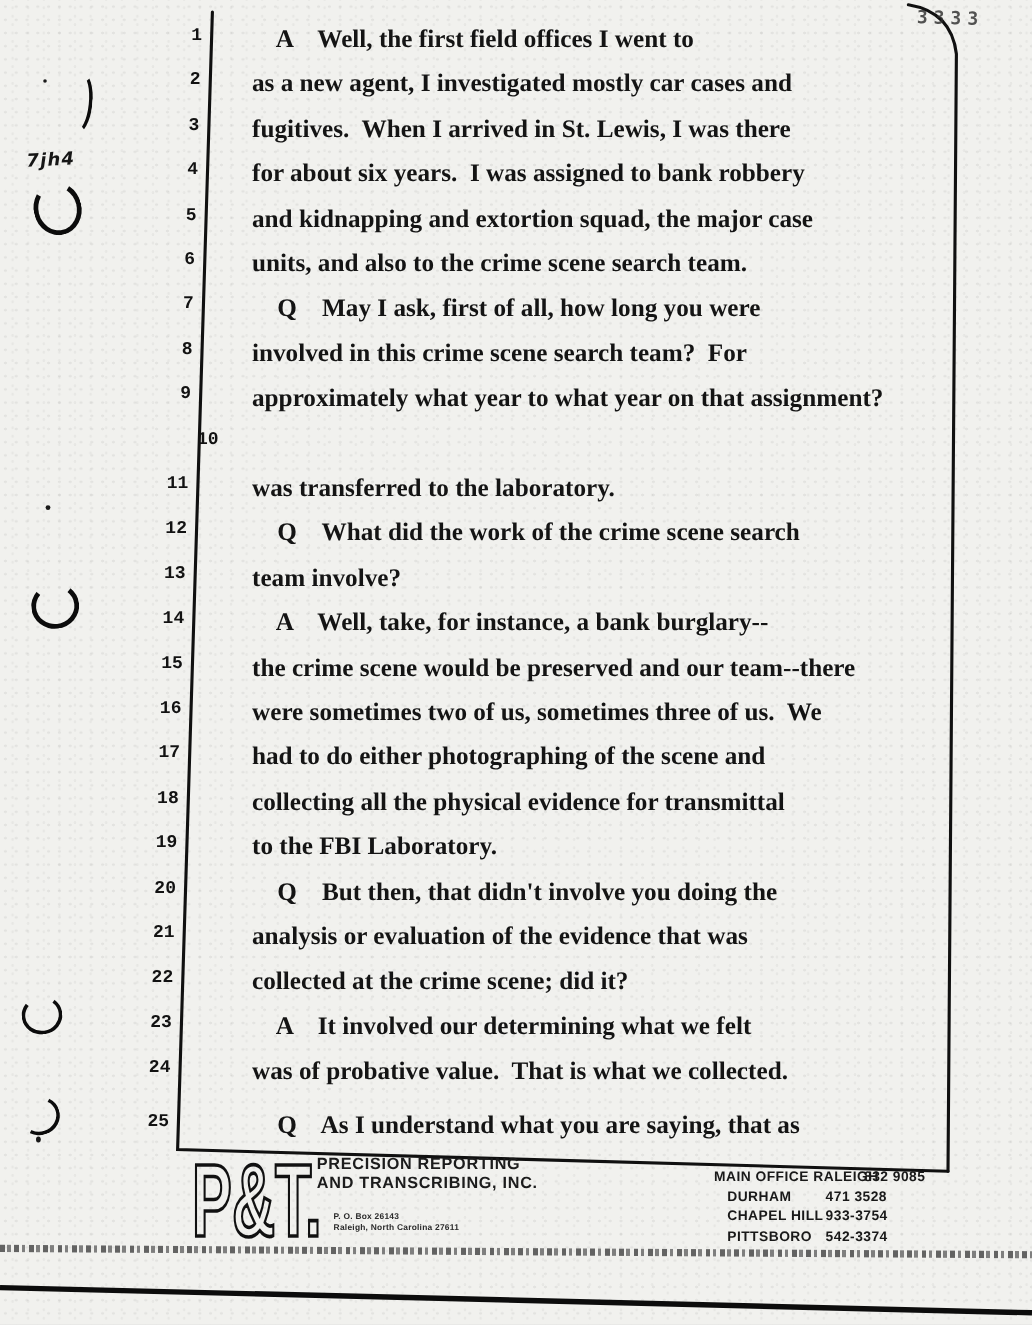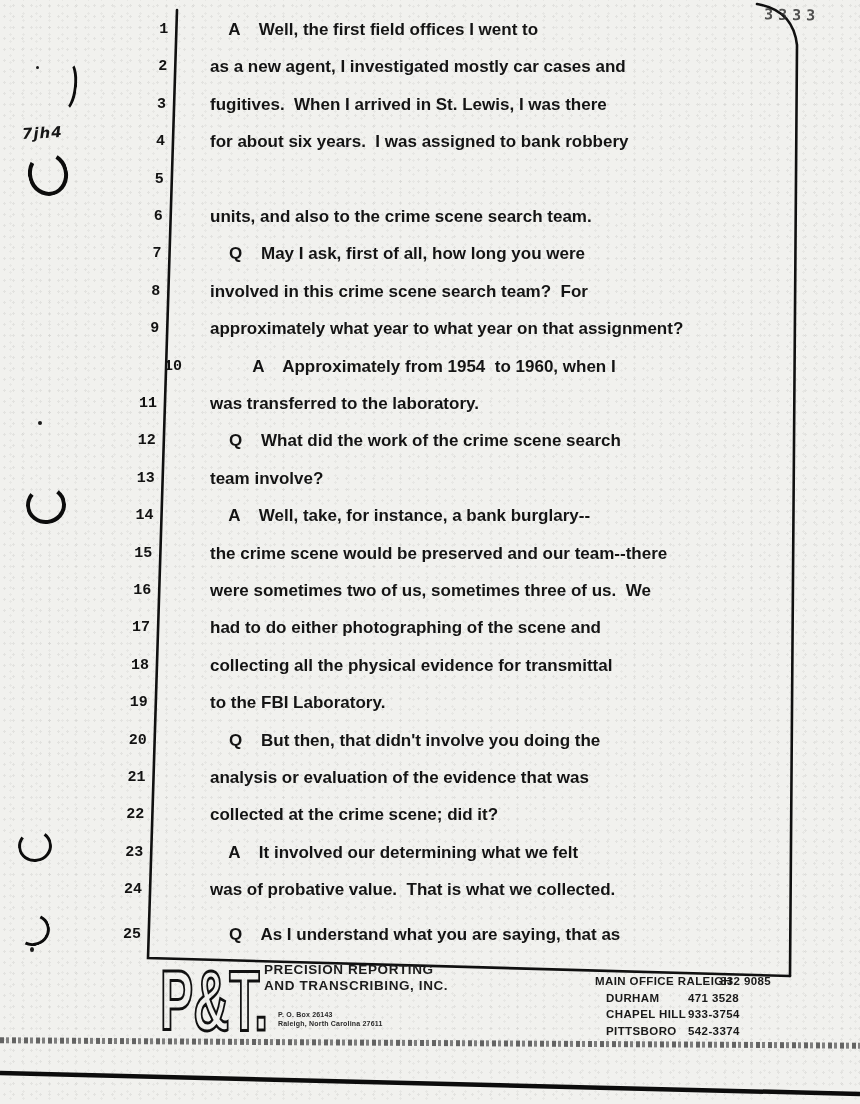--- a/index.html
+++ b/index.html
@@ -15,21 +15,21 @@
   }
   svg.overlay{position:absolute;left:0;top:0;pointer-events:none;}
   
   #lines .trow{position:absolute;left:0;width:100%;height:24px;}
   .lnum{
     position:absolute;top:1px;width:44px;text-align:right;
     font-family:"Liberation Mono",monospace;font-weight:bold;font-size:15px;color:#121212;
   }
   .ltxt{
     position:absolute;left:210px;top:0;
-    font-family:Liberation Sans, sans-serif;font-weight:bold;font-size:17px;
+    font-family:Liberation Serif, serif;font-weight:bold;font-size:21px;
     white-space:pre;color:#141414;
   }
   
   .ring{position:absolute;border-radius:50%;}
   .ring-arc1{left:55px;top:60px;width:16px;height:46px;border:3.5px solid transparent;border-right-color:#0c0c0c;transform:rotate(6deg);}
   .ring-u1{left:28px;top:152px;width:32px;height:36px;border:4px solid #0c0c0c;border-top-color:transparent;transform:rotate(-14deg);}
   .ring-u2{left:26px;top:486px;width:32px;height:30px;border:4px solid #0c0c0c;border-top-color:transparent;transform:rotate(-6deg);}
   .ring-u3{left:18px;top:830px;width:28px;height:26px;border:3.5px solid #0c0c0c;border-top-color:transparent;transform:rotate(-8deg);}
   .ring-u4{left:16px;top:914px;width:28px;height:26px;border:3.5px solid #0c0c0c;border-top-color:transparent;border-left-color:transparent;transform:rotate(-18deg);}
   .speck{position:absolute;background:#1a1a1a;border-radius:50%;}
@@ -100,40 +100,40 @@
       <div class="trow" style="top: 94.8px;">
       <span class="lnum" style="left: 122.099px;">3</span>
       <span class="ltxt">fugitives.  When I arrived in St. Lewis, I was there</span>
     </div>
       <div class="trow" style="top: 132.2px;">
       <span class="lnum" style="left: 120.955px;">4</span>
       <span class="ltxt">for about six years.  I was assigned to bank robbery</span>
     </div>
       <div class="trow" style="top: 169.6px;">
       <span class="lnum" style="left: 119.81px;">5</span>
+      <span class="ltxt">and kidnapping and extortion squad, the major case</span>
     </div>
       <div class="trow" style="top: 207px;">
       <span class="lnum" style="left: 118.666px;">6</span>
       <span class="ltxt">units, and also to the crime scene search team.</span>
     </div>
       <div class="trow" style="top: 244.4px;">
       <span class="lnum" style="left: 117.521px;">7</span>
       <span class="ltxt">    Q    May I ask, first of all, how long you were</span>
     </div>
       <div class="trow" style="top: 281.8px;">
       <span class="lnum" style="left: 116.377px;">8</span>
       <span class="ltxt">involved in this crime scene search team?  For</span>
     </div>
       <div class="trow" style="top: 319.2px;">
       <span class="lnum" style="left: 115.232px;">9</span>
       <span class="ltxt">approximately what year to what year on that assignment?</span>
     </div>
       <div class="trow" style="top: 356.6px; margin-left: 24px;">
       <span class="lnum" style="left: 114.088px;">10</span>
-      <span class="ltxt">    A    Approximately from 1954  to 1960, when I</span>
     </div>
       <div class="trow" style="top: 394px;">
       <span class="lnum" style="left: 112.944px;">11</span>
       <span class="ltxt">was transferred to the laboratory.</span>
     </div>
       <div class="trow" style="top: 431.4px;">
       <span class="lnum" style="left: 111.799px;">12</span>
       <span class="ltxt">    Q    What did the work of the crime scene search</span>
     </div>
       <div class="trow" style="top: 468.8px;">

